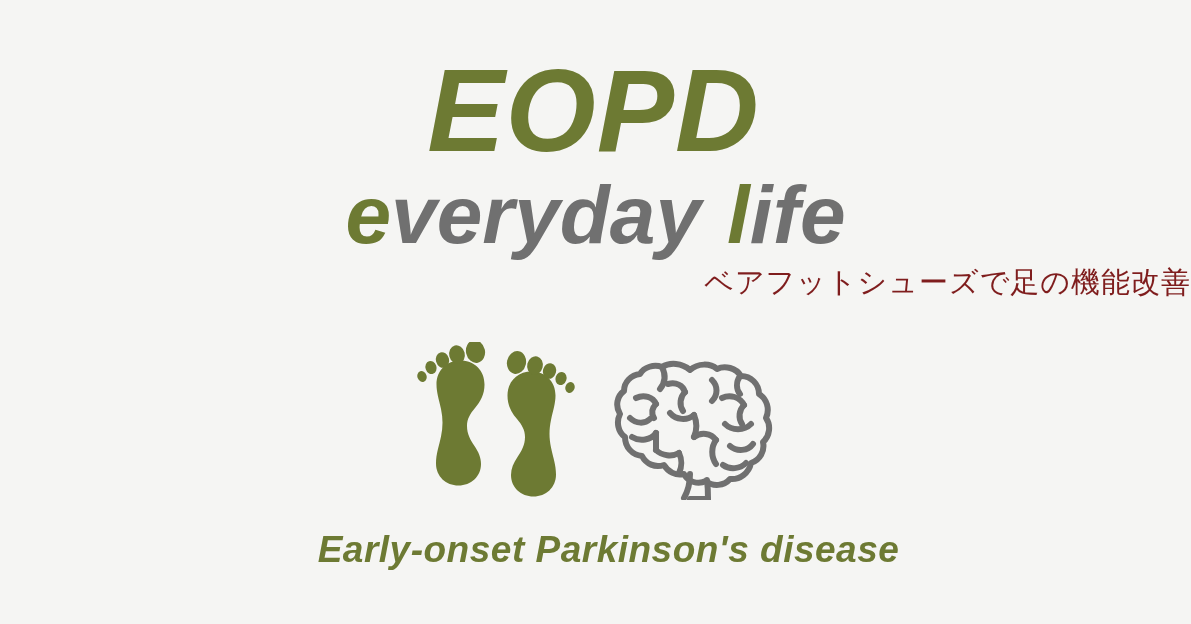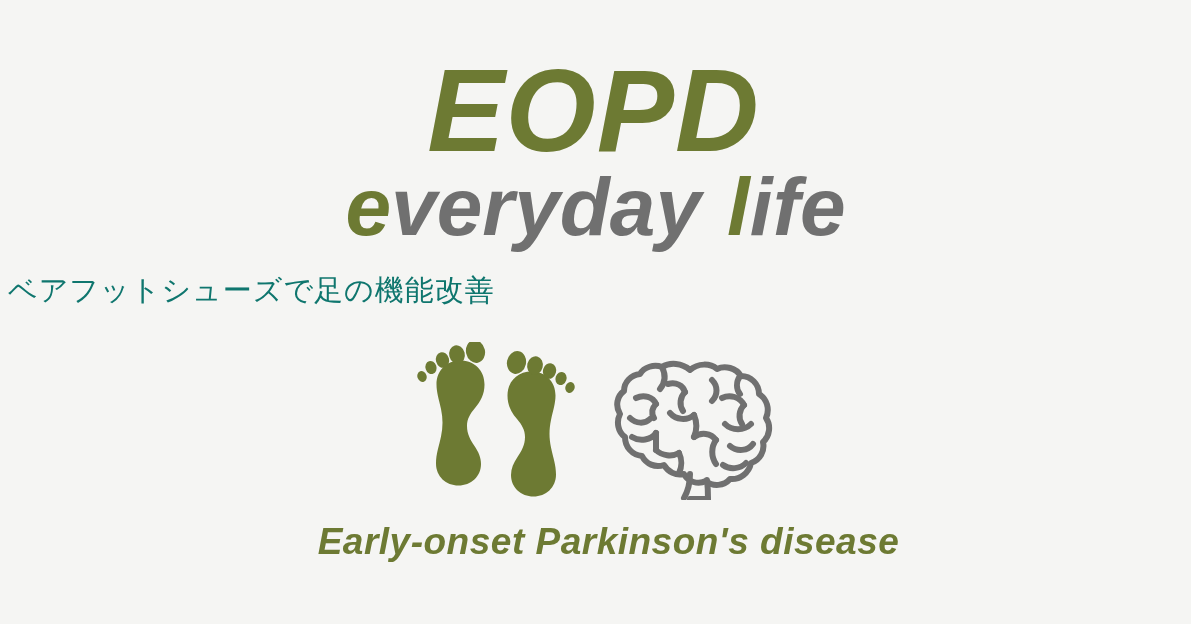--- a/index.html
+++ b/index.html
@@ -39,21 +39,21 @@
     font-weight: 700;
     font-style: italic;
     letter-spacing: 1px;
     line-height: 1;
     color: #6d7a33;
     white-space: nowrap;
   }
 
   
   .brand-subtitle {
-    margin: 0;
+    margin: 8px;
     position: absolute;
     top: 166px;
     left: 0;
     right: 0;
     text-align: center;
     font-family: "Liberation Sans", "DejaVu Sans", sans-serif;
     font-size: 82px;
     font-weight: 700;
     font-style: italic;
     line-height: 1;
@@ -63,33 +63,33 @@
   .brand-subtitle .word-gap {
     display: inline-block;
     width: 26px;
   }
   .accent-letter {
     color: #6d7a33;
   }
 
   
   .brand-tagline {
-    margin: 8px;
+    margin: 0;
     position: absolute;
     top: 265px;
     left: 0;
     right: 0;
-    text-align: left;
+    text-align: right;
     font-family: "DejaVu Sans", "Liberation Sans", sans-serif;
     font-size: 29px;
     font-weight: 400;
     font-style: normal;
     letter-spacing: 1px;
     line-height: 1.2;
-    color: #0f766e;
+    color: #7f1d1d;
     white-space: nowrap;
   }
 
   
   .icon-row {
     position: absolute;
     top: 342px;
     left: 0;
     right: 0;
     height: 155px;
@@ -106,21 +106,21 @@
   }
   .icon-brain {
     width: 163px;
     height: 142px;
     display: block;
     margin-top: 16px;
   }
 
   
   .brand-caption {
-    margin: 4px;
+    margin: 12px;
     position: absolute;
     top: 519px;
     left: 0;
     right: 0;
     text-align: center;
     font-family: "Liberation Sans", "DejaVu Sans", sans-serif;
     font-size: 37px;
     font-weight: 700;
     font-style: italic;
     letter-spacing: 0.5px;

